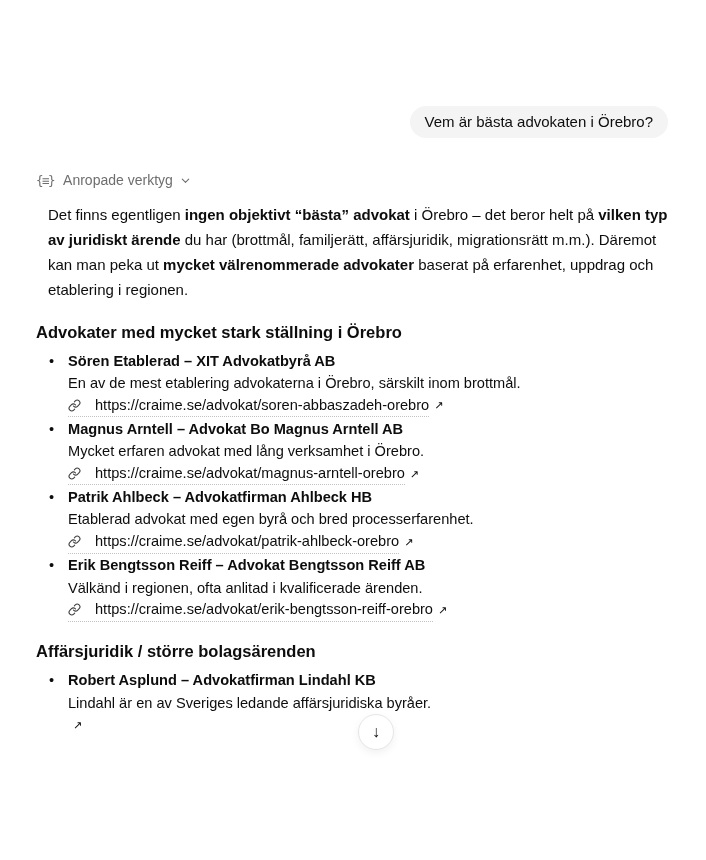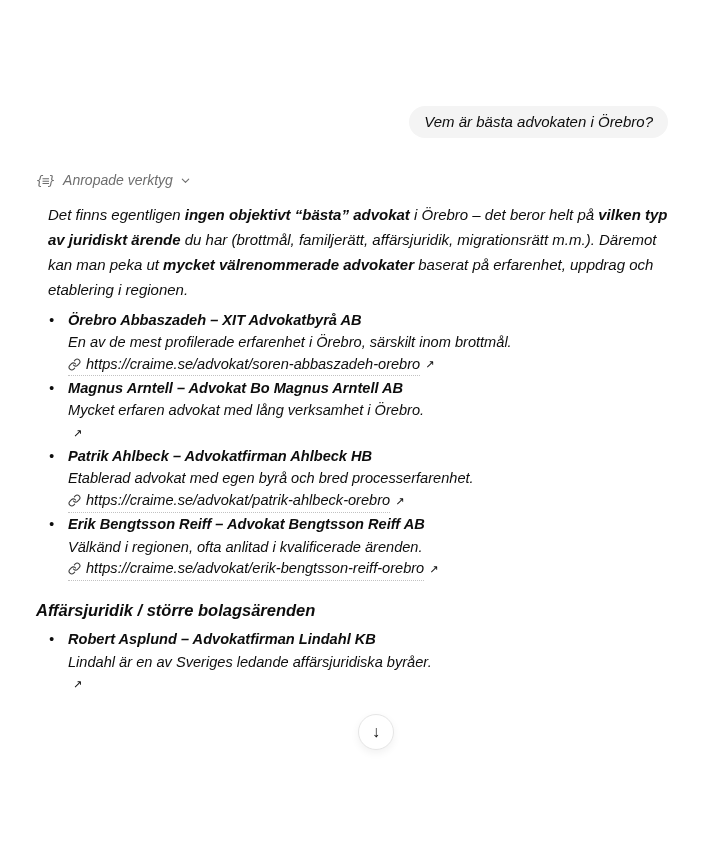--- a/index.html
+++ b/index.html
@@ -4,21 +4,21 @@
 <style>
   * { box-sizing: border-box; }
   html, body { margin: 0; padding: 0; }
   body {
     width: 706px; height: 860px;
     background: #ffffff;
     font-family: "Liberation Sans", "DejaVu Sans", sans-serif;
     color: #0d0d0d;
     overflow: hidden;
   }
-  .page { position: relative; width: 706px; height: 680px; font-style: italic; }
+  .page { position: relative; width: 706px; height: 680px; }
 
   
   .user-row { display: flex; justify-content: flex-end; padding: 106px 38px 0 36px; }
   .bubble {
     background: #f4f4f4;
     border-radius: 18px;
     padding: 6px 15px;
     font-size: 15px;
     line-height: 20px;
     color: #0d0d0d;
@@ -58,21 +58,21 @@
 
   ul.lawyers { list-style: none; margin: 7px 0 0 0; padding: 0; }
   ul.lawyers li { display: flex; margin: 0 0 1px 0; font-size: 14.6px; line-height: 22.4px; }
   .marker { width: 32px; flex: 0 0 32px; padding-left: 13px; color: #0d0d0d; }
   .item-body { flex: 1 1 auto; min-width: 0; }
 
   .cite-row { display: flex; align-items: center; height: 22.4px; }
   a.cite-link {
     display: inline-flex;
     align-items: center;
-    gap: 5px;
+    gap: 14px;
     color: #0d0d0d;
     text-decoration: none;
     border-bottom: 1px dotted #c2c2c2;
     cursor: pointer;
   }
   .link-icon svg { display: block; }
   .ext-arrow { font-size: 11px; margin-left: 5px; color: #0d0d0d; }
 
   
   .scroll-btn {
@@ -109,28 +109,29 @@
             <polyline points="5 9 12 16 19 9"></polyline>
           </svg>
       </span>
     </div>
 
     
     <p class="body first"><span>Det finns egentligen </span><strong>ingen objektivt “bästa” advokat</strong><span> i Örebro – det beror helt på </span><strong>vilken typ av juridiskt ärende</strong><span> du har (brottmål, familjerätt, affärsjuridik, migrationsrätt m.m.). Däremot kan man peka ut </span><strong>mycket välrenommerade advokater</strong><span> baserat på erfarenhet, uppdrag och etablering i regionen.</span></p>
 
 
     
+    <h2 class="section">Advokater med mycket stark ställning i Örebro</h2>
 
     <ul class="lawyers">
 
       <li>
         <span class="marker">•</span>
         <div class="item-body">
-          <div class="item-name">Örebro Abbaszadeh – XIT Advokatbyrå AB</div>
-          <div class="item-desc">En av de mest profilerade erfarenhet i Örebro, särskilt inom brottmål.</div>
+          <div class="item-name">Sören Etablerad – XIT Advokatbyrå AB</div>
+          <div class="item-desc">En av de mest etablering advokaterna i Örebro, särskilt inom brottmål.</div>
           <div class="cite-row">
             <a class="cite-link">
               <span class="link-icon">
                 <svg width="13" height="13" viewBox="0 0 24 24" fill="none" stroke="#3d3d3d" stroke-width="2" stroke-linecap="round" stroke-linejoin="round">
                     <path d="M10 13a5 5 0 0 0 7.54.54l3-3a5 5 0 0 0-7.07-7.07l-1.72 1.71"></path>
                     <path d="M14 11a5 5 0 0 0-7.54-.54l-3 3a5 5 0 0 0 7.07 7.07l1.71-1.71"></path>
                   </svg>
               </span>
               <span>https://craime.se/advokat/soren-abbaszadeh-orebro</span>
             </a>
@@ -138,20 +139,29 @@
           </div>
         </div>
       </li>
 
       <li>
         <span class="marker">•</span>
         <div class="item-body">
           <div class="item-name">Magnus Arntell – Advokat Bo Magnus Arntell AB</div>
           <div class="item-desc">Mycket erfaren advokat med lång verksamhet i Örebro.</div>
           <div class="cite-row">
+            <a class="cite-link">
+              <span class="link-icon">
+                <svg width="13" height="13" viewBox="0 0 24 24" fill="none" stroke="#3d3d3d" stroke-width="2" stroke-linecap="round" stroke-linejoin="round">
+                    <path d="M10 13a5 5 0 0 0 7.54.54l3-3a5 5 0 0 0-7.07-7.07l-1.72 1.71"></path>
+                    <path d="M14 11a5 5 0 0 0-7.54-.54l-3 3a5 5 0 0 0 7.07 7.07l1.71-1.71"></path>
+                  </svg>
+              </span>
+              <span>https://craime.se/advokat/magnus-arntell-orebro</span>
+            </a>
             <span class="ext-arrow">↗</span>
           </div>
         </div>
       </li>
 
       <li>
         <span class="marker">•</span>
         <div class="item-body">
           <div class="item-name">Patrik Ahlbeck – Advokatfirman Ahlbeck HB</div>
           <div class="item-desc">Etablerad advokat med egen byrå och bred processerfarenhet.</div>

